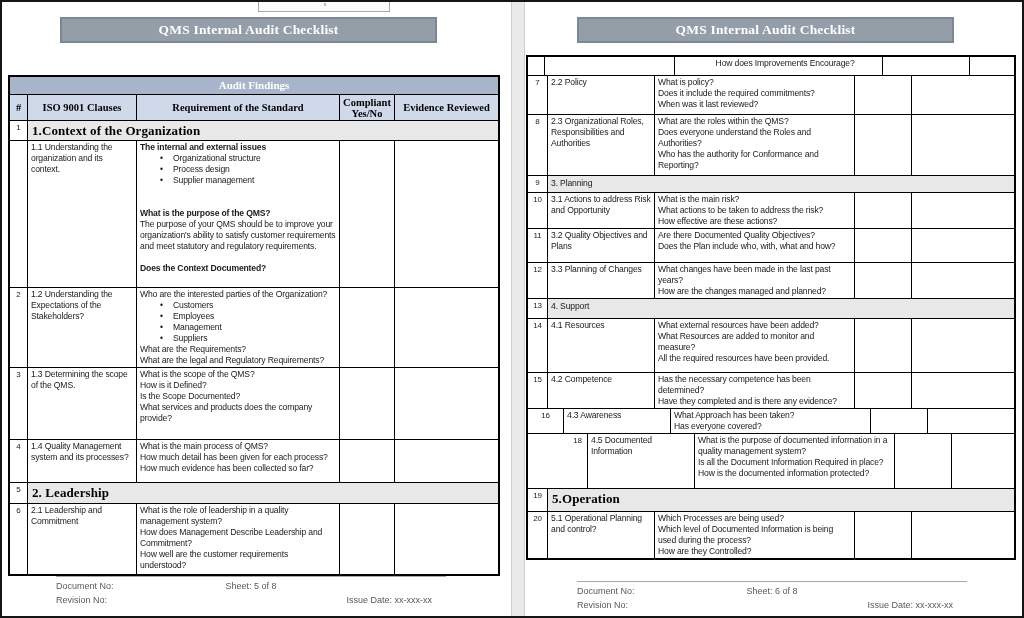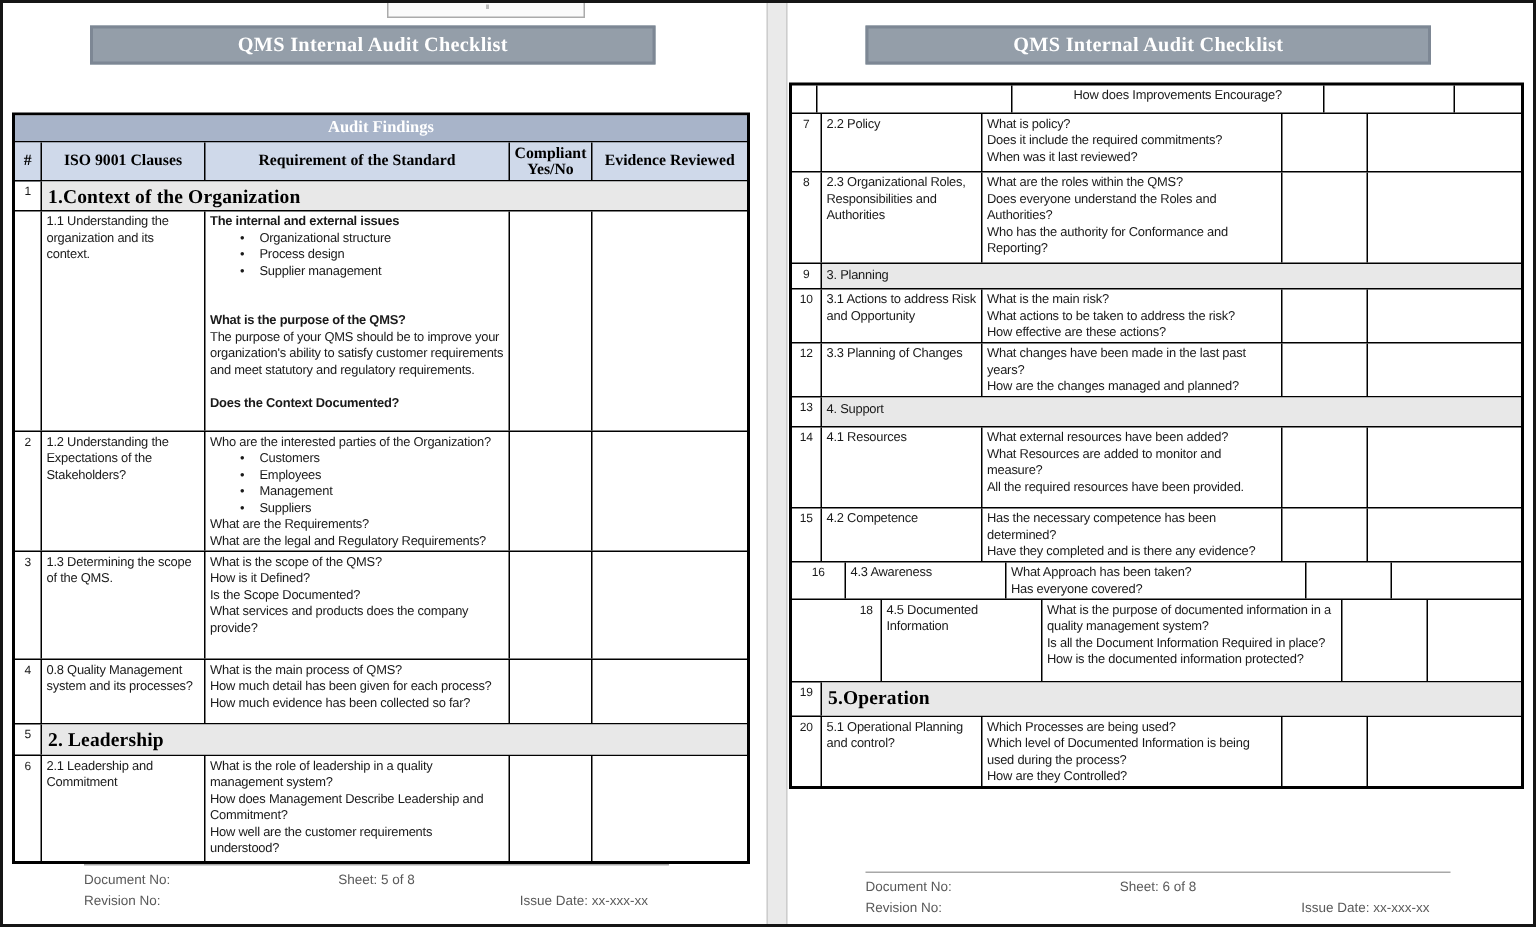--- a/index.html
+++ b/index.html
@@ -119,21 +119,21 @@
           <div class="ln">What is the scope of the QMS?</div>
           <div class="ln">How is it Defined?</div>
           <div class="ln">Is the Scope Documented?</div>
           <div class="ln">What services and products does the company provide?</div>
         </div>
         <div class="td" style="width: 55px;"></div>
         <div class="td"></div>
       </div>
       <div class="tr" style="min-height: 43px;">
         <div class="td num" style="width: 18px;">4</div>
-        <div class="td" style="width: 109px;">0.8 Quality Management system and its processes?</div>
+        <div class="td" style="width: 109px;">1.4 Quality Management system and its processes?</div>
         <div class="td" style="width: 203px;">
           <div class="ln">What is the main process of QMS?</div>
           <div class="ln">How much detail has been given for each process?</div>
           <div class="ln">How much evidence has been collected so far?</div>
         </div>
         <div class="td" style="width: 55px;"></div>
         <div class="td"></div>
       </div>
       <div class="tr" style="min-height: 21px;">
         <div class="td num" style="width: 18px;">5</div>
@@ -208,20 +208,30 @@
         <div class="td" style="width: 107px;">3.1 Actions to address Risk and Opportunity</div>
         <div class="td" style="width: 200px;">
           <div class="ln">What is the main risk?</div>
           <div class="ln">What actions to be taken to address the risk?</div>
           <div class="ln">How effective are these actions?</div>
         </div>
         <div class="td" style="width: 57px;"></div>
         <div class="td"></div>
       </div>
       <div class="tr" style="min-height: 34px;">
+        <div class="td num" style="width: 20px;">11</div>
+        <div class="td" style="width: 107px;">3.2 Quality Objectives and Plans</div>
+        <div class="td" style="width: 200px;">
+          <div class="ln">Are there Documented Quality Objectives?</div>
+          <div class="ln">Does the Plan include who, with, what and how?</div>
+        </div>
+        <div class="td" style="width: 57px;"></div>
+        <div class="td"></div>
+      </div>
+      <div class="tr" style="min-height: 34px;">
         <div class="td num" style="width: 20px;">12</div>
         <div class="td" style="width: 107px;">3.3 Planning of Changes</div>
         <div class="td" style="width: 200px;">
           <div class="ln">What changes have been made in the last past years?</div>
           <div class="ln">How are the changes managed and planned?</div>
         </div>
         <div class="td" style="width: 57px;"></div>
         <div class="td"></div>
       </div>
       <div class="tr" style="min-height: 20px;">

